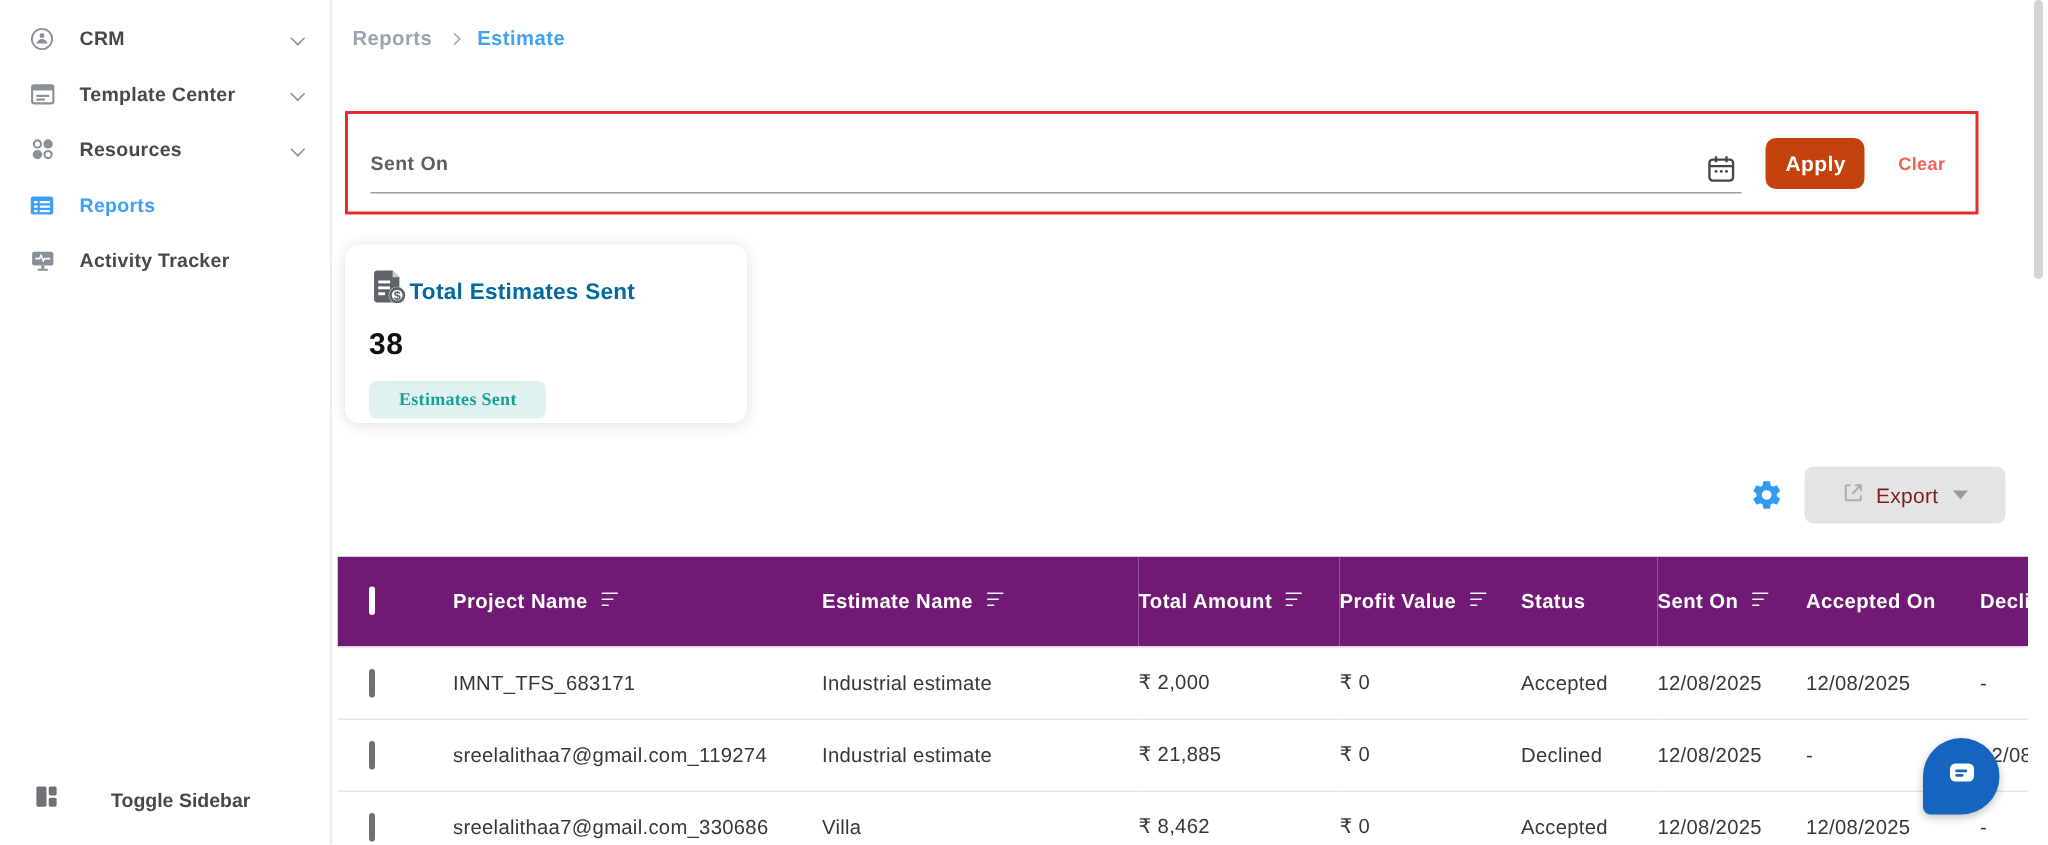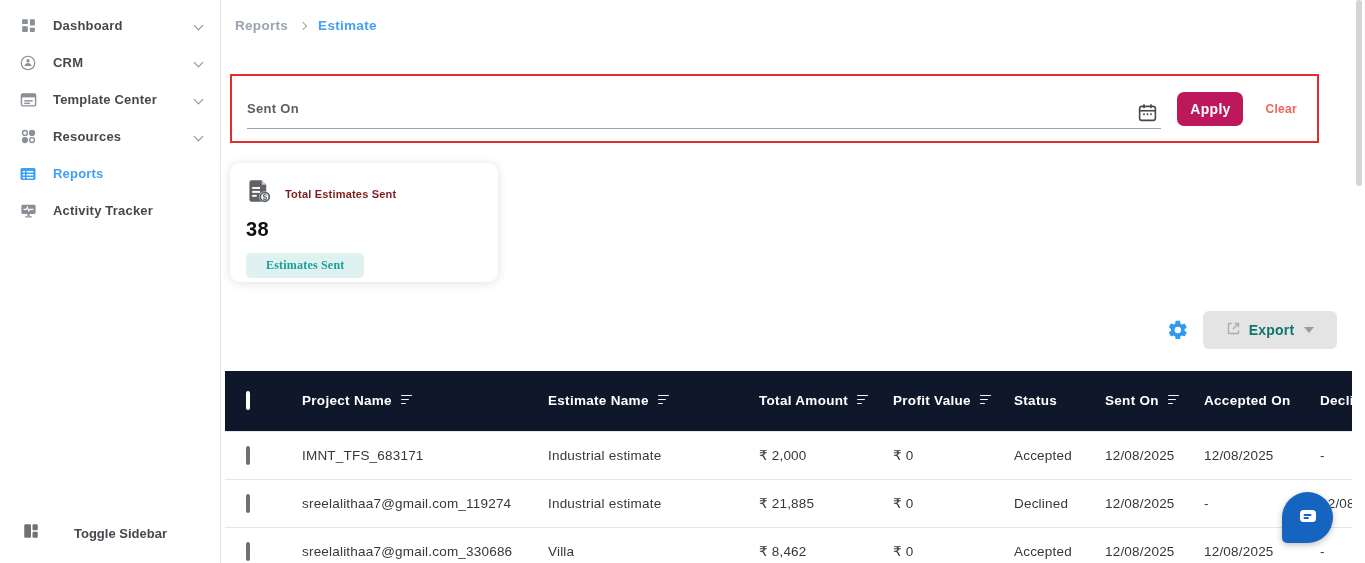--- a/index.html
+++ b/index.html
@@ -35,54 +35,54 @@
   .breadcrumb .current { color:#42a0f5; font-weight:700; }
 
   
   .filterbox { position:absolute; top:74px; left:9px; width:1089px; height:69px;
     border:2px solid #e52d2d; display:flex; align-items:center; padding:0 20px 0 15px; }
   .date-input { position:relative; flex:1; height:40px; border-bottom:1px solid #9aa0a6;
     display:flex; align-items:center; cursor:text; }
   .date-input .ph { font-size:13px; font-weight:600; color:#5b6066; letter-spacing:.3px; }
   .cal-btn { position:absolute; right:2px; bottom:4px; width:22px; height:22px;
     cursor:pointer; }
-  .apply-btn { margin-left:16px; width:66px; height:34px; background:#be185d; color:#fff;
+  .apply-btn { margin-left:16px; width:66px; height:34px; background:#c2410c; color:#fff;
     border:none; border-radius:7px; font-size:14px; font-weight:600; cursor:pointer;
     font-family:inherit; letter-spacing:.3px; }
   .clear-btn { margin-left:22px; color:#f2635a; font-size:12px; font-weight:600;
     cursor:pointer; letter-spacing:.3px; }
 
   
   .statcard { position:absolute; top:163px; left:9px; width:268px; height:119px;
     background:#fff; border-radius:10px; box-shadow:0 1px 10px rgba(60,60,60,.16);
     padding:15px 16px; }
   .statcard .head { display:flex; align-items:center; }
-  .statcard .head .title { margin-left:12px; font-size:11px; font-weight:600;
-    color:#7f1d1d; letter-spacing:.2px; }
+  .statcard .head .title { font-size:15px; font-weight:600;
+    color:#0369a1; letter-spacing:.2px; }
   .statcard .value { margin-top:9px; font-size:20px; font-weight:700; color:#111;
     letter-spacing:.3px; }
   .statcard .badge { display:inline-block; margin-top:12px; background:#dff2f1;
     color:#19a098; font-size:12px; font-weight:600; padding:5px 20px; border-radius:5px;
     letter-spacing:.2px;font-family:Liberation Serif, serif; }
 
   
   .toolbar { position:absolute; top:311px; right:28px; display:flex; align-items:center; }
   .gear-btn { width:22px; height:22px; margin-right:14px; cursor:pointer; }
   .export-btn { width:134px; height:38px; background:#e4e4e4; border:none; border-radius:6px;
-    display:flex; align-items:center; justify-content:center; color:#0f766e; font-size:14px;
-    font-weight:700; cursor:pointer; font-family:inherit; letter-spacing:.2px; }
+    display:flex; align-items:center; justify-content:center; color:#7f1d1d; font-size:14px;
+    font-weight:400; cursor:pointer; font-family:inherit; letter-spacing:.2px; }
   .export-btn .lbl { margin:0 10px 0 8px; }
   .caret { width:0; height:0; border-left:5px solid transparent;
     border-right:5px solid transparent; border-top:6px solid #9b9b9b; }
 
   
   .tablewrap { position:absolute; top:371px; left:4px; width:1127px; height:192px;
     overflow:hidden; }
   table { border-collapse:collapse; table-layout:fixed; width:1235px; }
-  thead th { background:#0f172a; height:60px; text-align:left; color:#fff;
+  thead th { background:#701a75; height:60px; text-align:left; color:#fff;
     font-size:13.5px; font-weight:700; letter-spacing:.3px; }
   thead th .hwrap { display:flex; align-items:center; }
   tbody td { height:48px; font-size:13.5px; color:#34383d; letter-spacing:.2px;
     border-top:1px solid #e6e6e6; background:#fff; }
   .cb { width:16px; height:16px; border:2px solid #6e7073; border-radius:3px;
     background:transparent; margin-left:21px; cursor:pointer; }
   .cb.header { border-color:#fff; }
   .ficon { display:inline-block; margin-left:9px; }
   .ficon i { display:block; background:#e9f4ff; height:1.6px; margin-bottom:2.4px;
     border-radius:1px; }
@@ -101,34 +101,20 @@
     cursor:grab; }
 </style>
 </head>
 <body>
 
 <div class="app">
 
   <aside class="sidebar">
     <nav style="padding-top:7px;">
 
-      <div class="nav-item">
-        <span class="icon">
-          <svg width="17" height="17" viewBox="0 0 24 24">
-              <g fill="#8a8f98">
-            <rect x="3" y="3" width="8" height="7" rx="1"></rect>
-                <rect x="14" y="3" width="7" height="9" rx="1"></rect>
-            <rect x="3" y="13" width="8" height="8" rx="1"></rect>
-                <rect x="14" y="15" width="7" height="6" rx="1"></rect>
-          </g>
-            </svg>
-        </span>
-        <span class="label">Dashboard</span>
-        <span class="chev"></span>
-      </div>
 
       <div class="nav-item">
         <span class="icon">
           <svg width="18" height="18" viewBox="0 0 24 24" fill="none" stroke="#8a8f98" stroke-width="1.6">
             <circle cx="12" cy="12" r="9"></circle>
               <circle cx="12" cy="9" r="2.2" fill="#8a8f98" stroke="none"></circle>
             <path d="M7 16c1-2.6 2.8-4 5-4s4 1.4 5 4" fill="#8a8f98" stroke="none"></path>
           </svg>
         </span>
         <span class="label">CRM</span>

